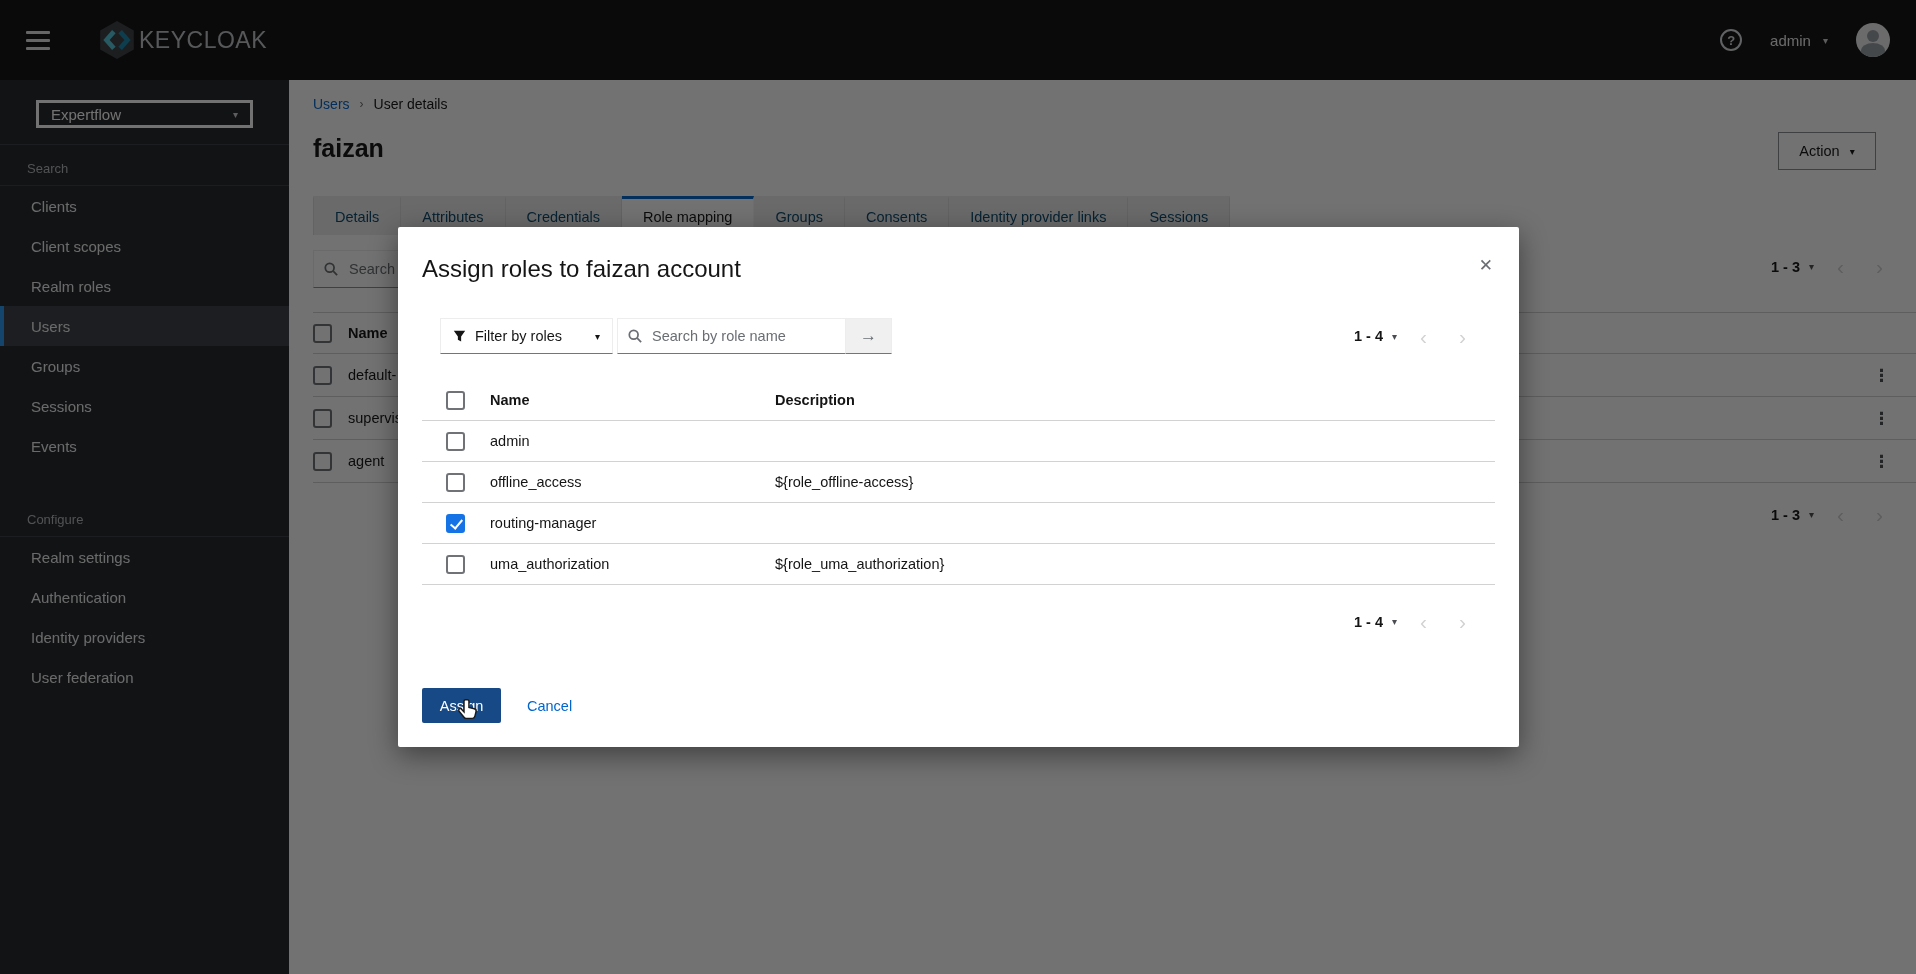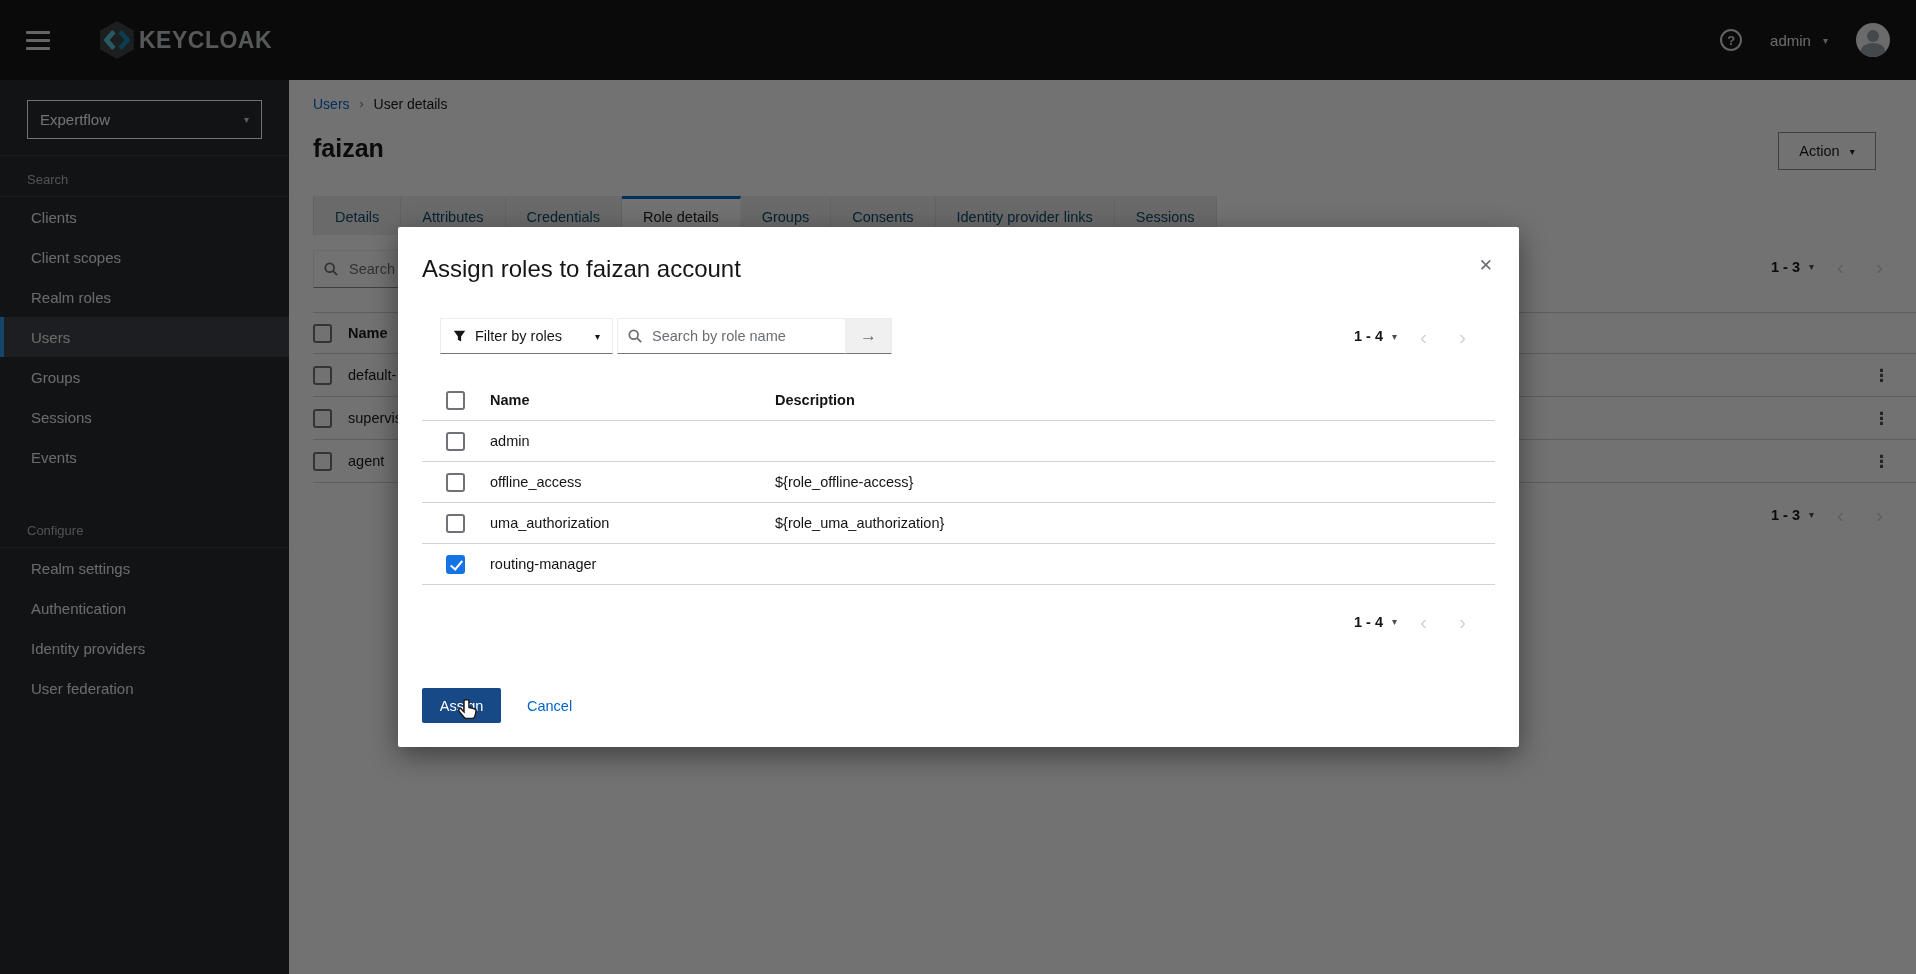--- a/index.html
+++ b/index.html
@@ -6,33 +6,33 @@
   body{
     width:1916px;height:974px;position:relative;overflow:hidden;
     font-family:"Liberation Sans","DejaVu Sans",sans-serif;background:#fff;
   }
   
   .masthead{position:absolute;left:0;top:0;right:0;height:80px;background:#131313;
     display:flex;align-items:center;padding:0 26px;box-sizing:border-box;z-index:3}
   .hamburger{width:24px;display:flex;flex-direction:column;gap:5px;cursor:pointer}
   .hamburger span{height:3px;background:#e4e4e4;border-radius:1px}
   .brand{display:flex;align-items:center;margin-left:46px;gap:1px}
-  .brand-text{font-size:23px;font-weight:bold;color:#bfc3c7;letter-spacing:.5px}
+  .brand-text{font-size:23px;font-weight:normal;color:#bfc3c7;letter-spacing:.5px}
   .masthead-right{margin-left:auto;display:flex;align-items:center;gap:28px}
   .help-icon{width:22px;height:22px;border:2px solid #d8dbde;border-radius:50%;
     color:#d8dbde;font-size:13px;font-weight:bold;display:flex;align-items:center;
     justify-content:center;cursor:pointer;box-sizing:border-box}
   .user-menu{display:flex;align-items:center;gap:12px;color:#ececec;font-size:15px;cursor:pointer}
   .caret{font-size:10px;color:#cfcfcf}
   .avatar{width:34px;height:34px;border-radius:50%;background:#eef0f2;position:relative;overflow:hidden;cursor:pointer}
   .avatar::before{content:"";position:absolute;left:11px;top:7px;width:12px;height:12px;border-radius:50%;background:#9aa0a6}
   .avatar::after{content:"";position:absolute;left:5px;top:20px;width:24px;height:16px;border-radius:50%;background:#9aa0a6}
   
   .sidebar{position:absolute;left:0;top:80px;bottom:0;width:289px;background:#25272c;z-index:2}
-  .realm-box{margin:20px 27px 0;height:39px;border:1px solid #ffffff;display:flex;
+  .realm-box{margin:20px 36px 0;height:28px;border:3px solid #ffffff;display:flex;
     align-items:center;padding:0 12px;color:#fff;font-size:15px;box-sizing:border-box;cursor:pointer}
   .realm-box .caret{margin-left:auto}
   .realm-sep{height:1px;background:#3c3f44;margin-top:16px}
   .nav-label{padding:16px 27px 9px;border-bottom:1px solid #3c3f44;color:#b4b7ba;font-size:13px}
   .nav-item{height:40px;display:flex;align-items:center;padding-left:27px;color:#eceded;
     font-size:15px;border-left:4px solid transparent;box-sizing:border-box;cursor:pointer}
   .nav-item[data-active="true"]{background:#3e4147;border-left-color:#2b9af3}
   .nav-gap{height:30px}
   
   .content{position:absolute;left:289px;top:80px;right:0;bottom:0;background:#fff}
@@ -194,21 +194,21 @@
     <div class="tab" data-active="false">
         <span>Details</span>
       </div>
     <div class="tab" data-active="false">
         <span>Attributes</span>
       </div>
     <div class="tab" data-active="false">
         <span>Credentials</span>
       </div>
     <div class="tab" data-active="true">
-        <span>Role details</span>
+        <span>Role mapping</span>
       </div>
     <div class="tab" data-active="false">
         <span>Groups</span>
       </div>
     <div class="tab" data-active="false">
         <span>Consents</span>
       </div>
     <div class="tab" data-active="false">
         <span>Identity provider links</span>
       </div>
@@ -306,28 +306,28 @@
       <div class="chk" data-checked="false"></div>
       <span class="m-name">admin</span>
       <span class="m-desc"></span>
     </div>
     <div class="m-row">
       <div class="chk" data-checked="false"></div>
       <span class="m-name">offline_access</span>
       <span class="m-desc">${role_offline-access}</span>
     </div>
     <div class="m-row">
+      <div class="chk" data-checked="true"></div>
+      <span class="m-name">routing-manager</span>
+      <span class="m-desc"></span>
+    </div>
+    <div class="m-row">
       <div class="chk" data-checked="false"></div>
       <span class="m-name">uma_authorization</span>
       <span class="m-desc">${role_uma_authorization}</span>
-    </div>
-    <div class="m-row">
-      <div class="chk" data-checked="true"></div>
-      <span class="m-name">routing-manager</span>
-      <span class="m-desc"></span>
     </div>
   </div>
 
   <div class="pagination m-pg-bottom">
     <span>1 - 4</span>
     <span class="pg-caret">▾</span>
     <span class="pg-btn">‹</span>
     <span class="pg-btn">›</span>
   </div>
 

